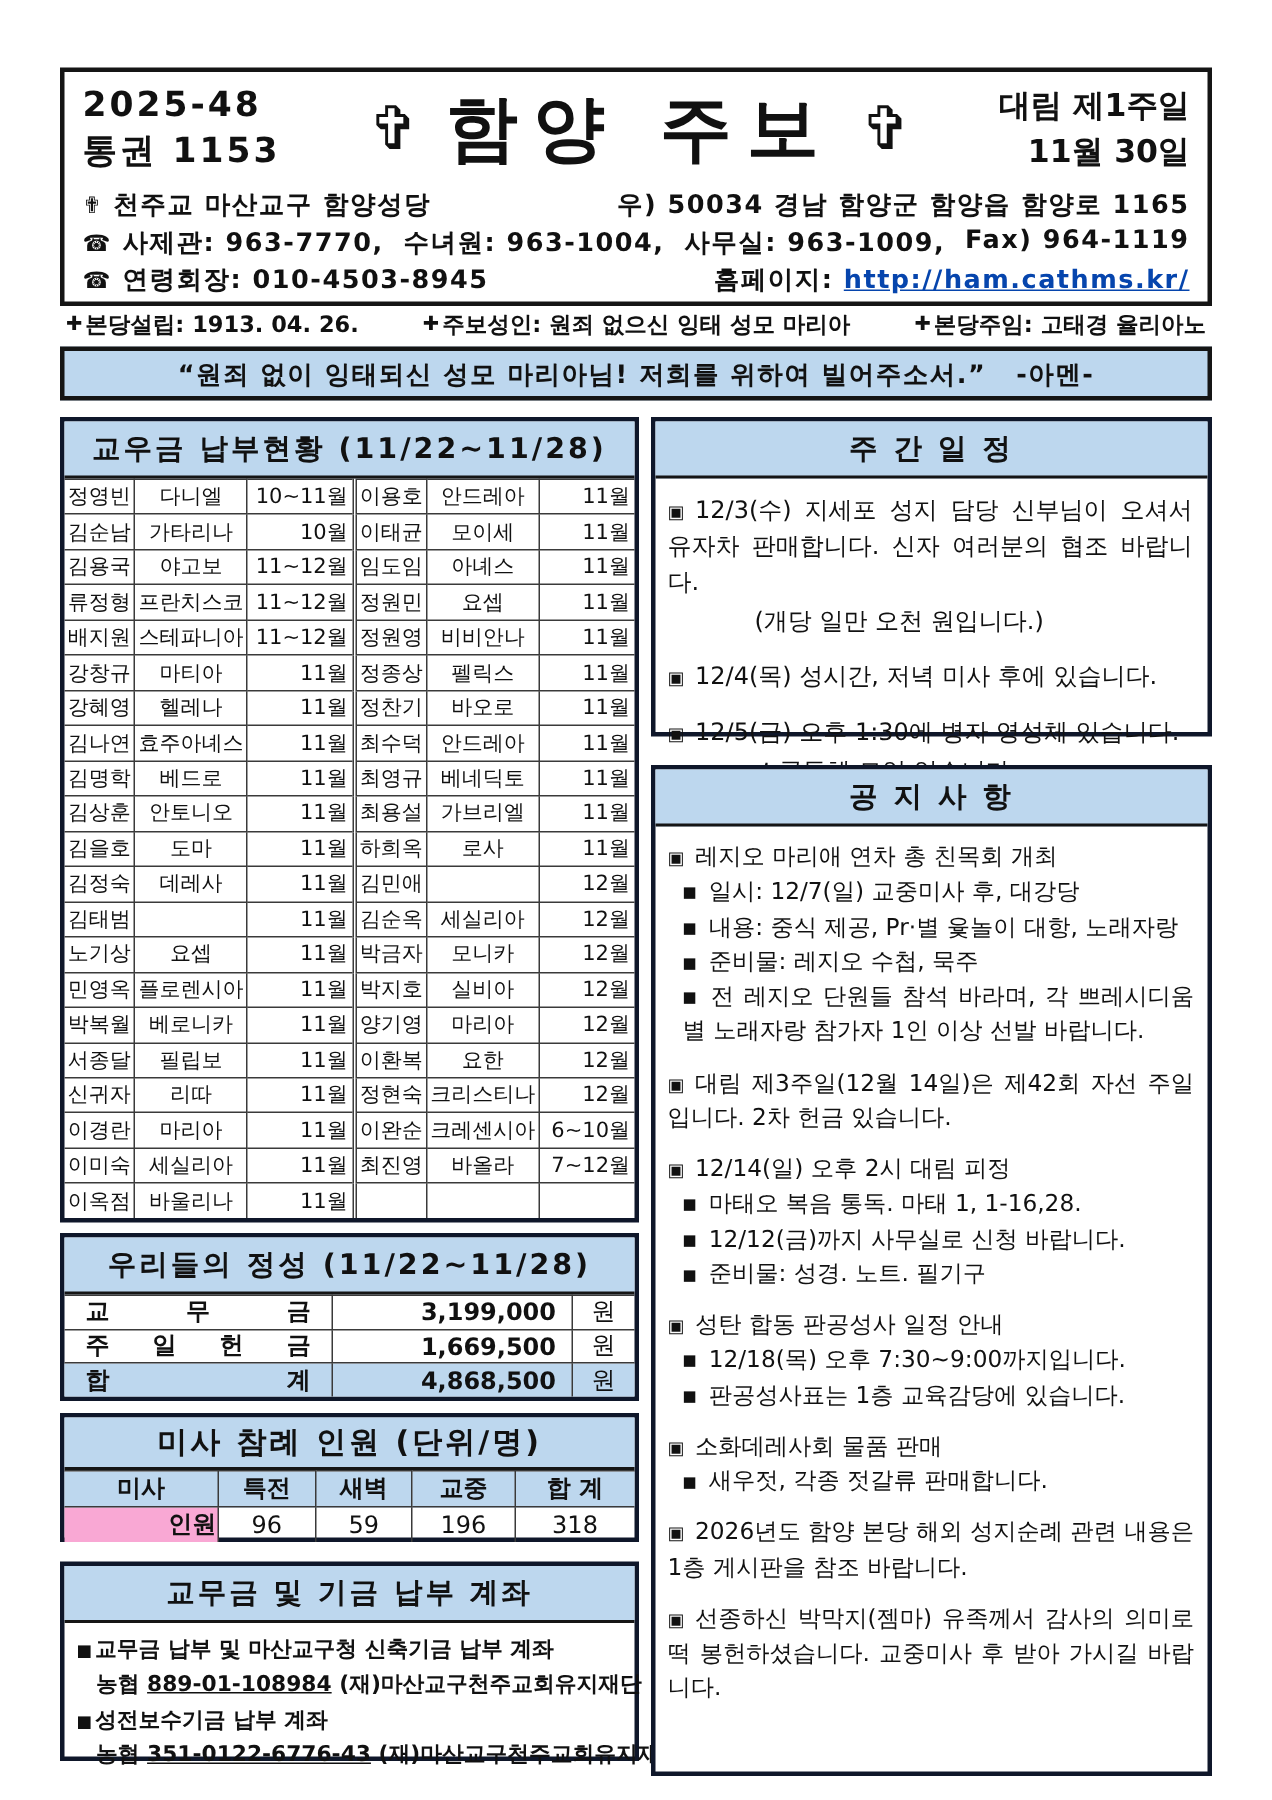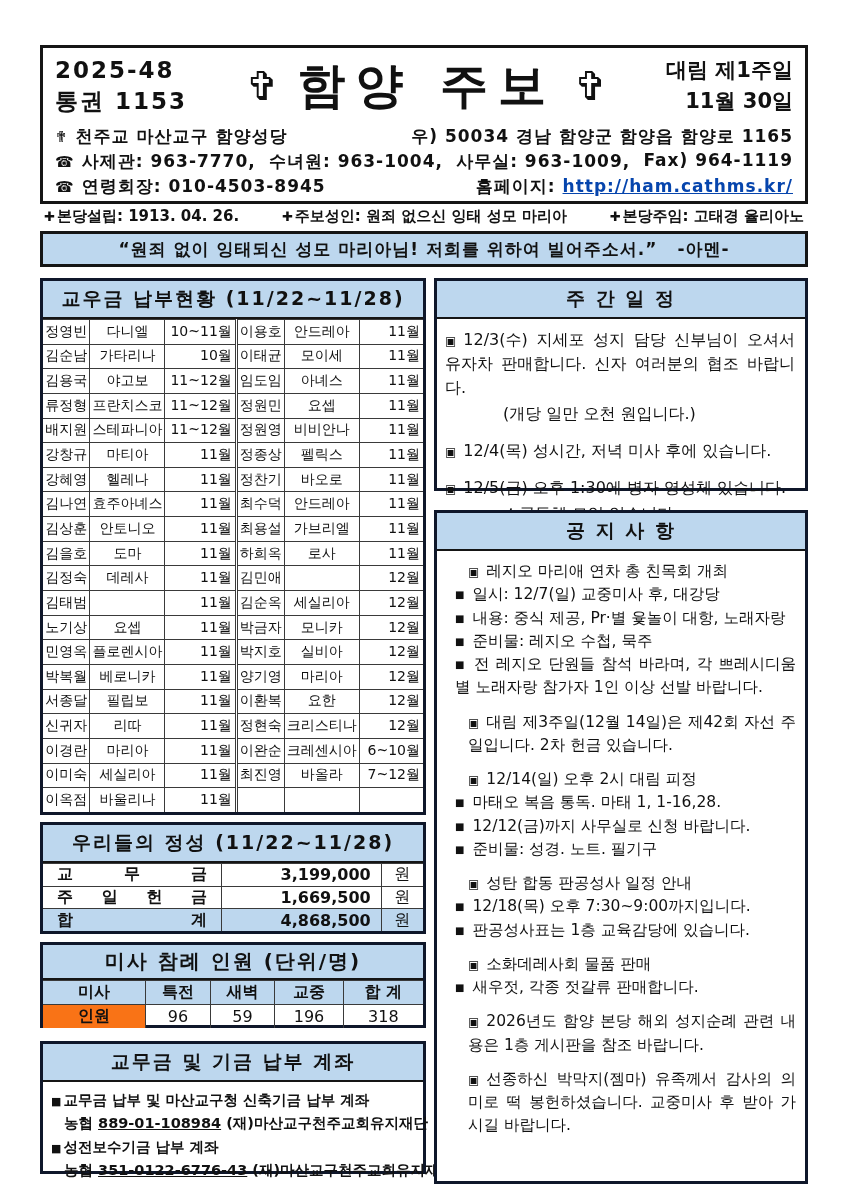--- a/index.html
+++ b/index.html
@@ -60,21 +60,21 @@
   .offer-box tr td:first-child{border-left:none;}
   .offer-box tr td:last-child{border-right:none;}
   .offer-box tr:last-child td{border-bottom:none;}
 
   
   .mass-box{height:86px;margin-top:8px;display:flex;flex-direction:column;}
   .mass-box .band{font-size:20px;padding:3px 0;text-align:center;}
   .mass-box table{flex:1;}
   .mass-box td{border:1px solid #3a3a3a;font-size:16px;text-align:center;white-space:nowrap;}
   .mass-box .hdr td{background:#bdd7ee;font-weight:bold;}
-  .mass-box .val td:first-child{background:#f97316;font-weight:bold;}
+  .mass-box .val td:first-child{background:#f9a8d4;font-weight:bold;text-align:right;}
   .mass-box tr td:first-child{border-left:none;}
   .mass-box tr td:last-child{border-right:none;}
   .mass-box tr:last-child td{border-bottom:none;}
 
   
   .acct-box{height:133px;margin-top:13px;display:flex;flex-direction:column;}
   .acct-body{padding:7px 8px 4px 8px;font-size:14.5px;font-weight:bold;line-height:1.62;white-space:nowrap;}
   .acct-head .b{font-size:11px;margin-right:2px;}
   .acct-line2{padding-left:13px;}
   .acct-num{text-decoration:underline;}
@@ -83,21 +83,21 @@
   .sched-box{height:213px;display:flex;flex-direction:column;}
   .sched-body{padding:9px 10px 6px 8px;font-size:16px;line-height:1.5;}
   .sched-item{margin-bottom:13px;}
   .sched-item .main{text-align:justify;}
   .sched-item .b{font-size:12px;margin-right:7px;}
   .sched-item .sub{padding-left:58px;margin-top:2px;}
 
   .notice-box{flex:1;margin-top:19px;display:flex;flex-direction:column;}
   .notice-body{padding:9px 9px 4px 8px;font-size:15.5px;line-height:1.5;}
   .notice-item{margin-bottom:11px;}
-  .notice-item .main{text-align:justify;margin-left:23px;}
+  .notice-item .main{text-align:justify;}
   .notice-item .b1{font-size:12px;margin-right:7px;}
   .notice-sub{padding-left:10px;text-align:justify;}
   .notice-sub .b2{font-size:10px;margin-right:8px;vertical-align:1px;}
 </style>
 </head>
 <body>
 
 <div class="page">
   <div class="content">
 
@@ -232,20 +232,28 @@
     <td class="mid">정찬기</td>
     <td>바오로</td>
     <td class="month">11월</td>
   </tr>
                 <tr>
     <td>김나연</td>
     <td>효주아녜스</td>
     <td class="month">11월</td>
     <td class="mid">최수덕</td>
     <td>안드레아</td>
+    <td class="month">11월</td>
+  </tr>
+                <tr>
+    <td>김명학</td>
+    <td>베드로</td>
+    <td class="month">11월</td>
+    <td class="mid">최영규</td>
+    <td>베네딕토</td>
     <td class="month">11월</td>
   </tr>
                 <tr>
     <td>김상훈</td>
     <td>안토니오</td>
     <td class="month">11월</td>
     <td class="mid">최용설</td>
     <td>가브리엘</td>
     <td class="month">11월</td>
   </tr>

